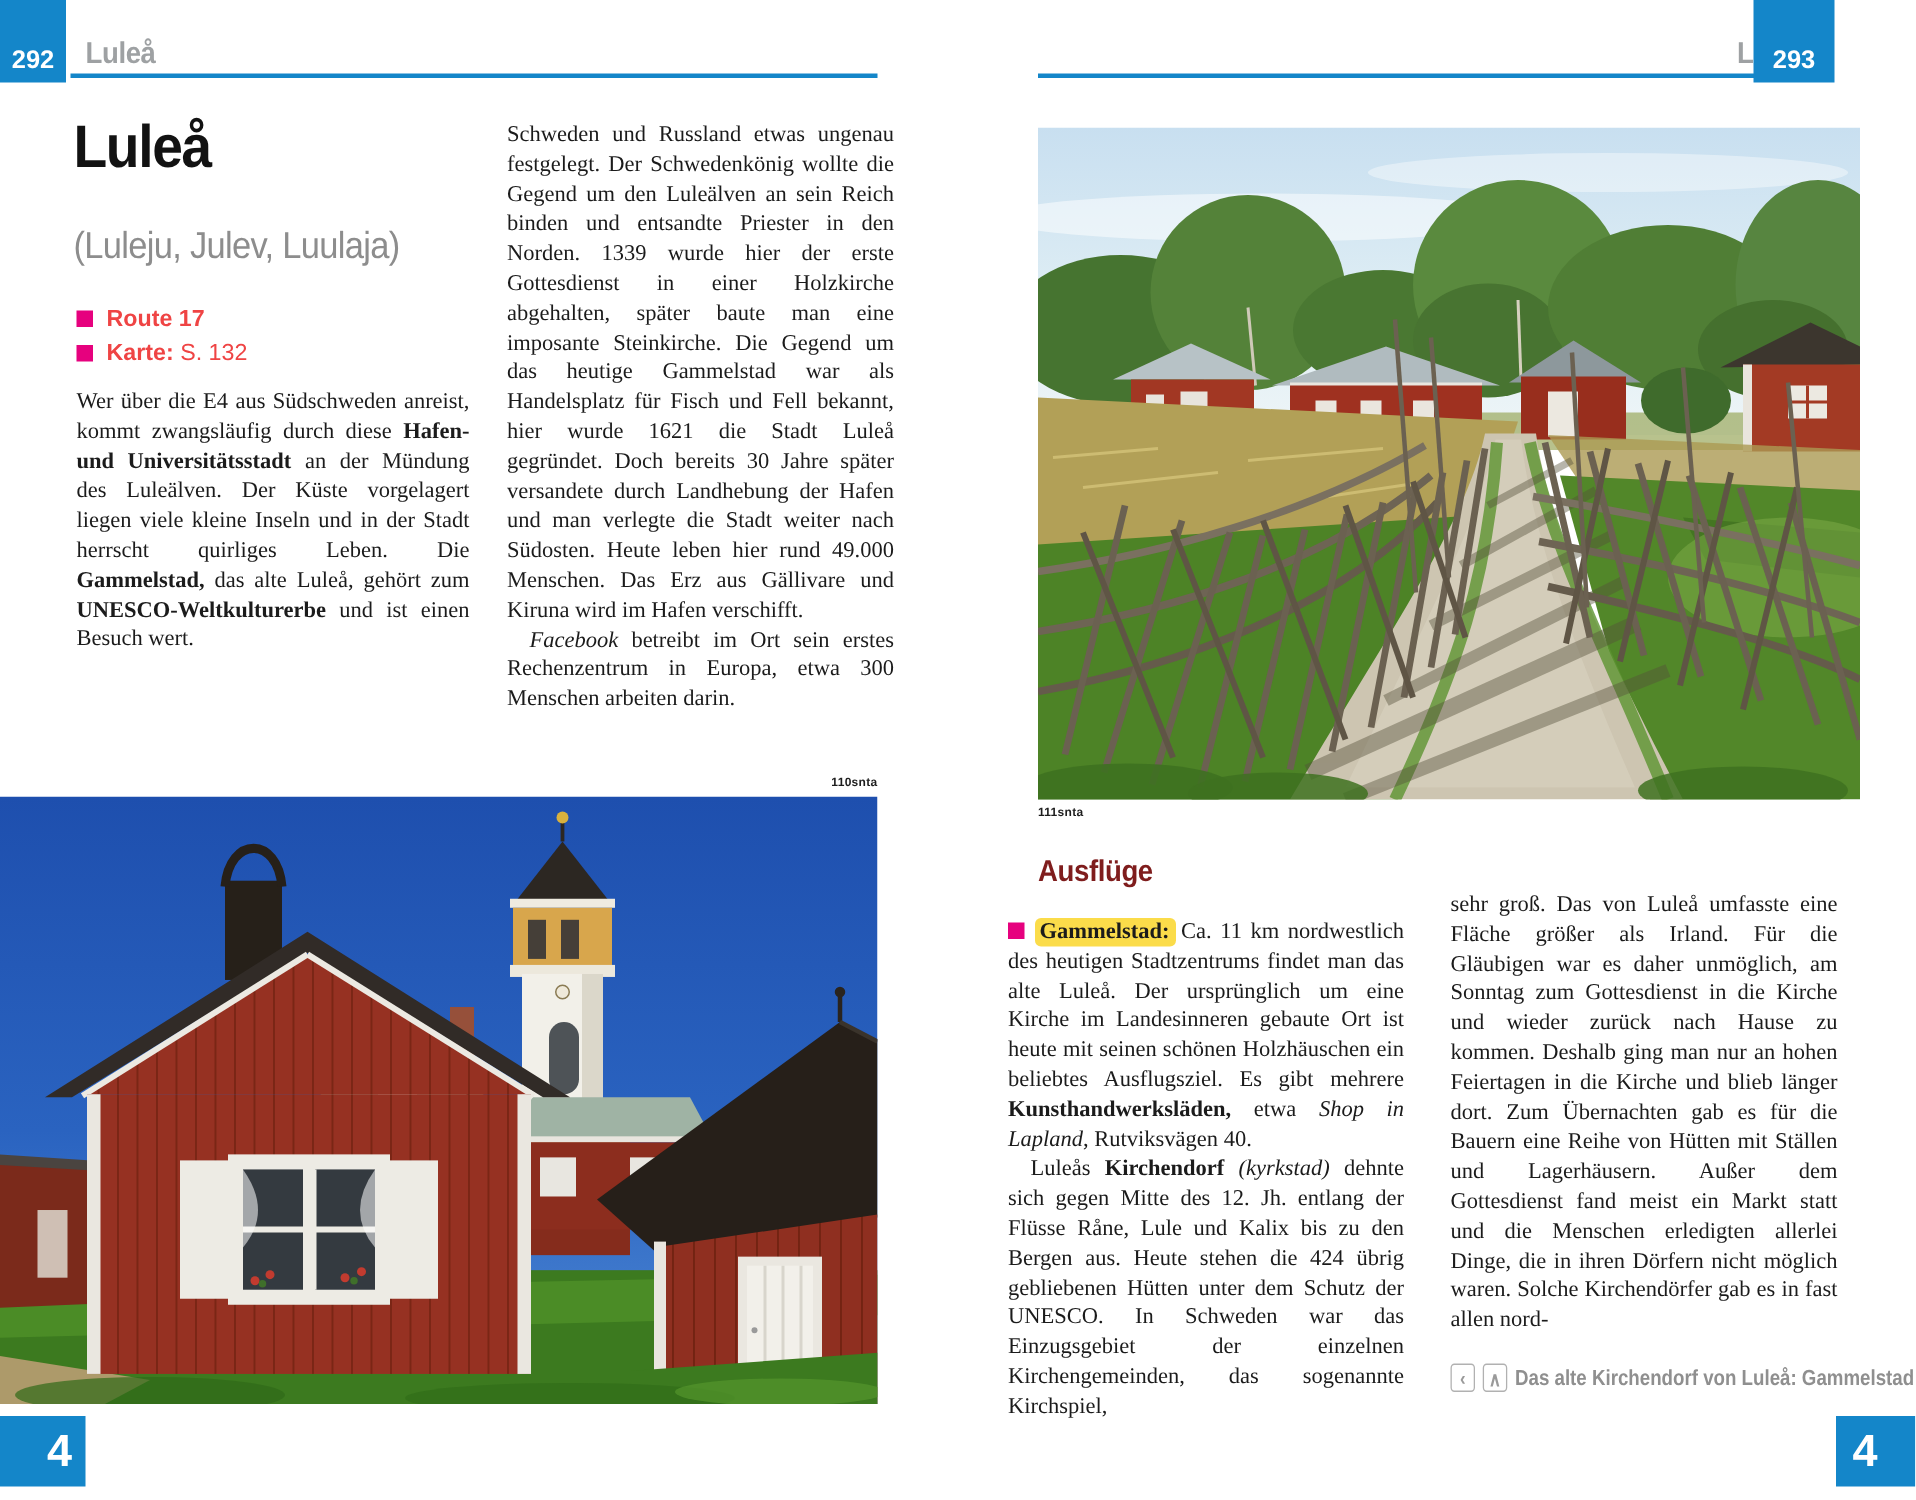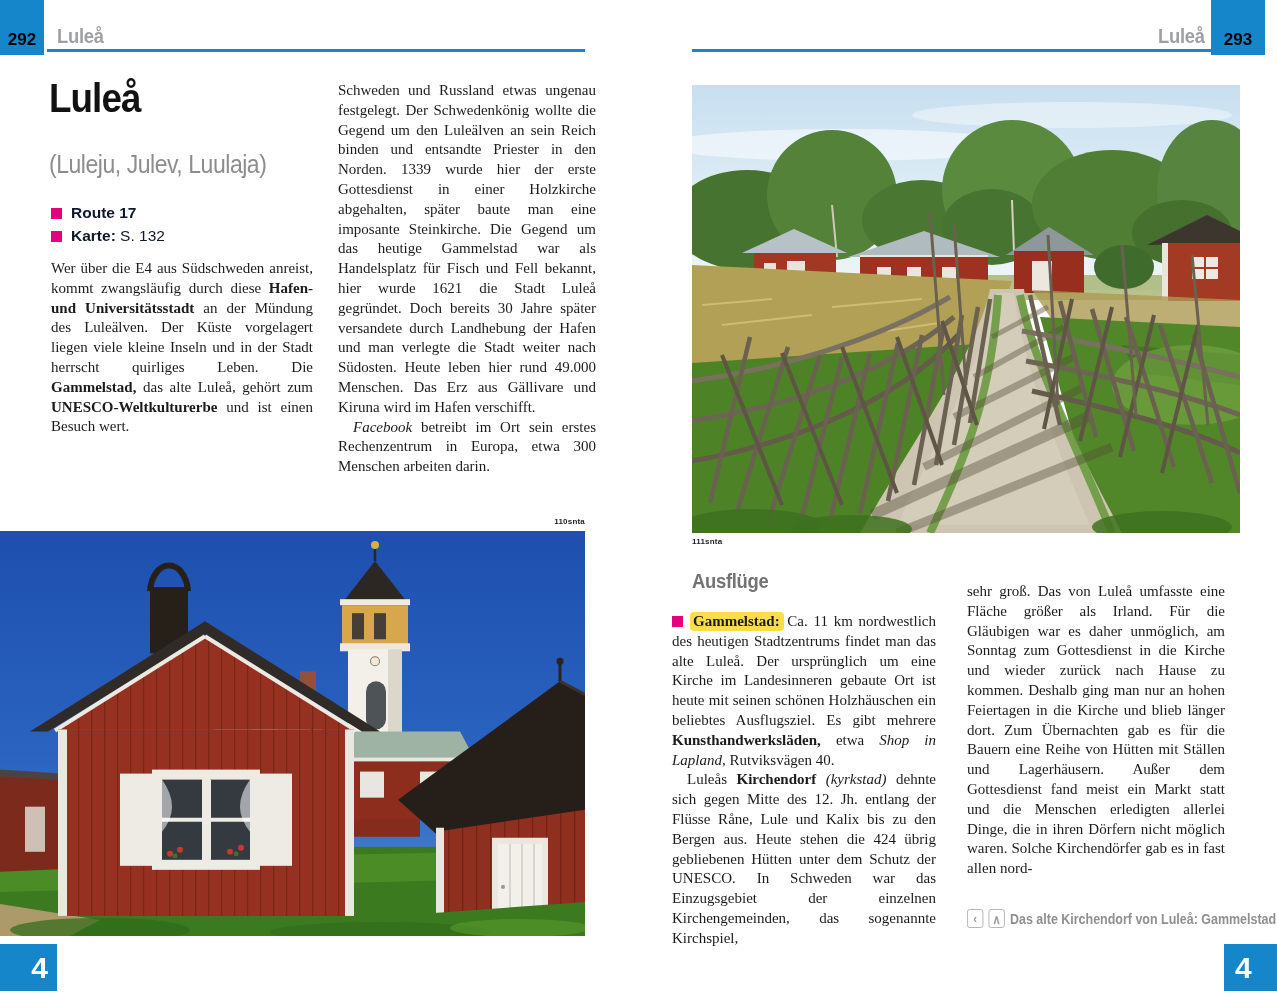--- a/index.html
+++ b/index.html
@@ -1,50 +1,50 @@
 <!DOCTYPE html>
 <html><head>
 <meta charset="utf-8">
 <style>
   html,body{margin:0;padding:0;background:#ffffff;}
   .spread{position:relative;width:1277px;height:1000px;background:#fff;overflow:hidden;
           font-family:"Liberation Serif", serif;color:#1b1b1b;}
   .abs{position:absolute;}
 
   
-  .numbox{background:#1486c9;color:#000000;font-family:"Liberation Sans",sans-serif;
+  .numbox{background:#1486c9;color:#ffffff;font-family:"Liberation Sans",sans-serif;
           font-weight:700;display:flex;align-items:flex-end;justify-content:center;
           padding-bottom:5px;font-size:17px;}
   .hdr-title{font-family:"Liberation Sans",sans-serif;font-weight:700;font-size:20px;
              color:#9ea1a3;letter-spacing:-.3px;}
   .cond{display:inline-block;transform:scaleX(.92);transform-origin:0 50%;white-space:nowrap;}
   .rule{background:#1486c9;height:3px;}
   .tabbox{background:#1486c9;color:#fff;font-family:"Liberation Sans",sans-serif;
           font-weight:700;font-size:30px;display:flex;align-items:center;}
 
   
   .title{font-family:"Liberation Sans",sans-serif;font-weight:800;font-size:40px;
          color:#121212;letter-spacing:-1px;}
   .subtitle{font-family:"Liberation Sans",sans-serif;font-weight:400;font-size:25px;
             color:#8d8d8d;letter-spacing:-.5px;}
   .info-row{font-family:"Liberation Sans",sans-serif;font-size:15.5px;line-height:23.5px;
-            color:#0f172a;}
+            color:#ef4444;}
   .sq{display:inline-block;width:11px;height:11px;background:#e6017e;margin-right:9px;
       transform:translateY(1px);}
 
   
   .bodycol{font-size:15px;line-height:19.8px;text-align:justify;hyphens:none;}
   .bodycol p{margin:0;}
   .bodycol p.indent{text-indent:15px;}
   .tb{font-weight:700;}
   .ti{font-style:italic;}
   .hl{background:#fbdc4a;padding:1px 4px 2px 3px;margin:-1px -2px;border-radius:4px;}
 
   .sect-head{font-family:"Liberation Sans",sans-serif;font-weight:700;font-size:20px;
-             color:#737373;letter-spacing:-.3px;}
+             color:#7f1d1d;letter-spacing:-.3px;}
 
   .credit{font-family:"Liberation Sans",sans-serif;font-weight:700;font-size:8px;
           color:#1d1d1d;letter-spacing:.2px;}
 
   .caption{font-family:"Liberation Sans",sans-serif;font-weight:700;font-size:14.5px;
            color:#8f8f8f;white-space:nowrap;display:flex;align-items:center;
            transform:scaleX(.86);transform-origin:0 50%;}
   .cap-icon{display:inline-flex;width:17px;height:17px;border:1.5px solid #b1b1b1;
             border-radius:3px;color:#9a9a9a;font-size:13px;font-weight:700;
             align-items:center;justify-content:center;margin-right:6px;flex:0 0 auto;}
@@ -61,21 +61,21 @@
     <span>292</span>
   </div>
   <div class="abs hdr-title" style="left:57px;top:25px;">
     <span class="cond">Luleå</span>
   </div>
   <div class="abs rule" style="left:47px;top:49px;width:538px;"></div>
 
   <div class="abs hdr-title" style="right:72px;top:25px;">
     <span class="cond" style="transform-origin:100% 50%;">Luleå</span>
   </div>
-  <div class="abs numbox" style="left:1211px;top:0;width:54px;height:50px;">
+  <div class="abs numbox" style="left:1169px;top:0;width:54px;height:50px;">
     <span>293</span>
   </div>
   <div class="abs rule" style="left:692px;top:49px;width:528px;"></div>
 
   <div class="abs title" style="left:49px;top:76px;">
     <span class="cond">Luleå</span>
   </div>
   <div class="abs subtitle" style="left:49px;top:150px;">
     <span class="cond">(Luleju, Julev, Luulaja)</span>
   </div>
@@ -351,21 +351,21 @@
 
   <div class="abs sect-head" style="left:692px;top:570px;">
     <span class="cond">Ausflüge</span>
   </div>
 
   <div class="abs bodycol" style="left:672px;top:612px;width:264px;">
     <p><span class="sq"></span><span><span class="tb hl">Gammelstad:</span><span> Ca. 11 km nordwestlich des heutigen Stadtzentrums findet man das alte Luleå. Der ursprünglich um eine Kirche im Landesinneren gebaute Ort ist heute mit seinen schönen Holzhäuschen ein beliebtes Ausflugsziel. Es gibt mehrere </span><span class="tb">Kunsthandwerksläden,</span><span> etwa </span><span class="ti">Shop in Lapland</span><span>, Rutviksvägen 40.</span></span></p>
     <p class="indent"><span>Luleås </span><span class="tb">Kirchendorf</span><span> </span><span class="ti">(kyrkstad)</span><span> dehnte sich gegen Mitte des 12. Jh. entlang der Flüsse Råne, Lule und Kalix bis zu den Bergen aus. Heute stehen die 424 übrig gebliebenen Hütten unter dem Schutz der UNESCO. In Schweden war das Einzugsgebiet der einzelnen Kirchengemeinden, das sogenannte Kirchspiel,</span></p>
   </div>
 
-  <div class="abs bodycol" style="left:967px;top:582px;width:258px;">
+  <div class="abs bodycol" style="left:967px;top:594px;width:258px;">
     <p><span>sehr groß. Das von Luleå umfasste eine Fläche größer als Irland. Für die Gläubigen war es daher unmöglich, am Sonntag zum Gottesdienst in die Kirche und wieder zurück nach Hause zu kommen. Deshalb ging man nur an hohen Feiertagen in die Kirche und blieb länger dort. Zum Übernachten gab es für die Bauern eine Reihe von Hütten mit Ställen und Lagerhäusern. Außer dem Gottesdienst fand meist ein Markt statt und die Menschen erledigten allerlei Dinge, die in ihren Dörfern nicht möglich waren. Solche Kirchendörfer gab es in fast allen nord-</span></p>
   </div>
 
   <div class="abs caption" style="left:967px;top:909px;">
     <span class="cap-icon">
         <span>‹</span>
       </span>
     <span class="cap-icon up">
         <span>∧</span>
       </span>

